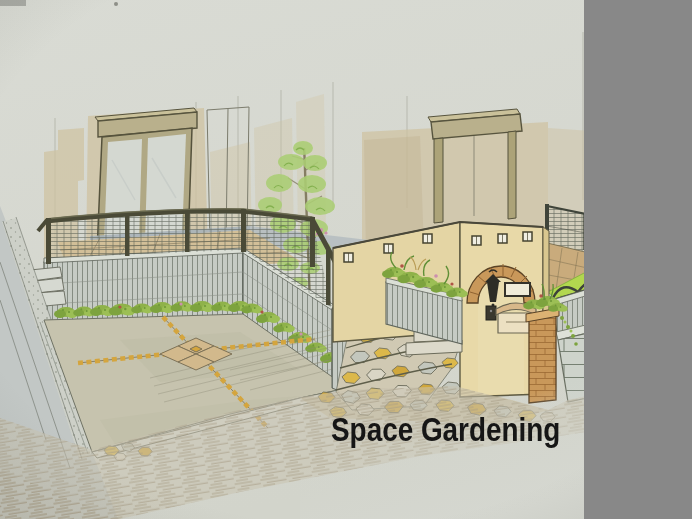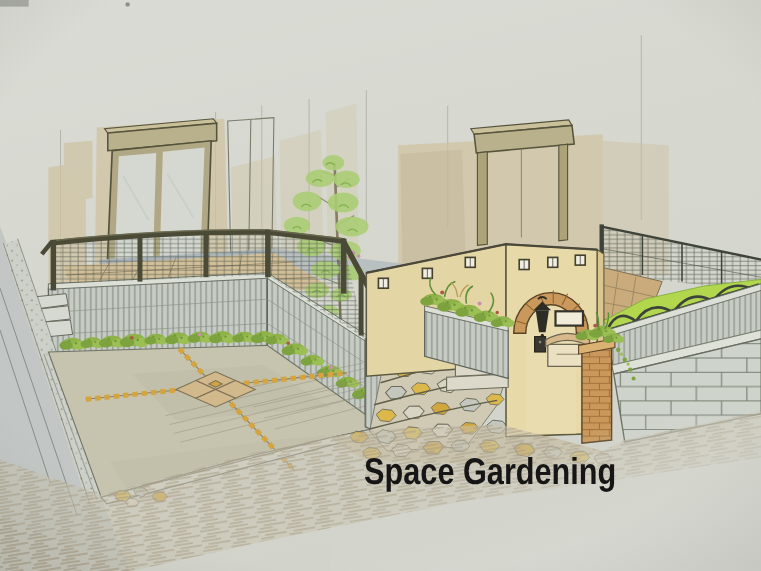--- a/index.html
+++ b/index.html
@@ -1,16 +1,16 @@
 <!DOCTYPE html>
 <html><head>
 <meta charset="utf-8">
 <style>
   html,body{margin:0;padding:0;background:#888;}
-  .stage{position:relative;width:692px;height:519px;overflow:hidden;
+  .stage{position:relative;width:584px;height:519px;overflow:hidden;
          font-family:"Liberation Sans",sans-serif;background:#d7d9d1;}
   .stage svg{position:absolute;left:0;top:0;}
   .watermark{position:absolute;left:331px;top:410px;font-size:34px;font-weight:700;
              color:#161616;letter-spacing:0px;transform:scaleX(.82);transform-origin:left top;
              white-space:nowrap;}
 </style>
 </head>
 <body>
 
 <div class="stage">

